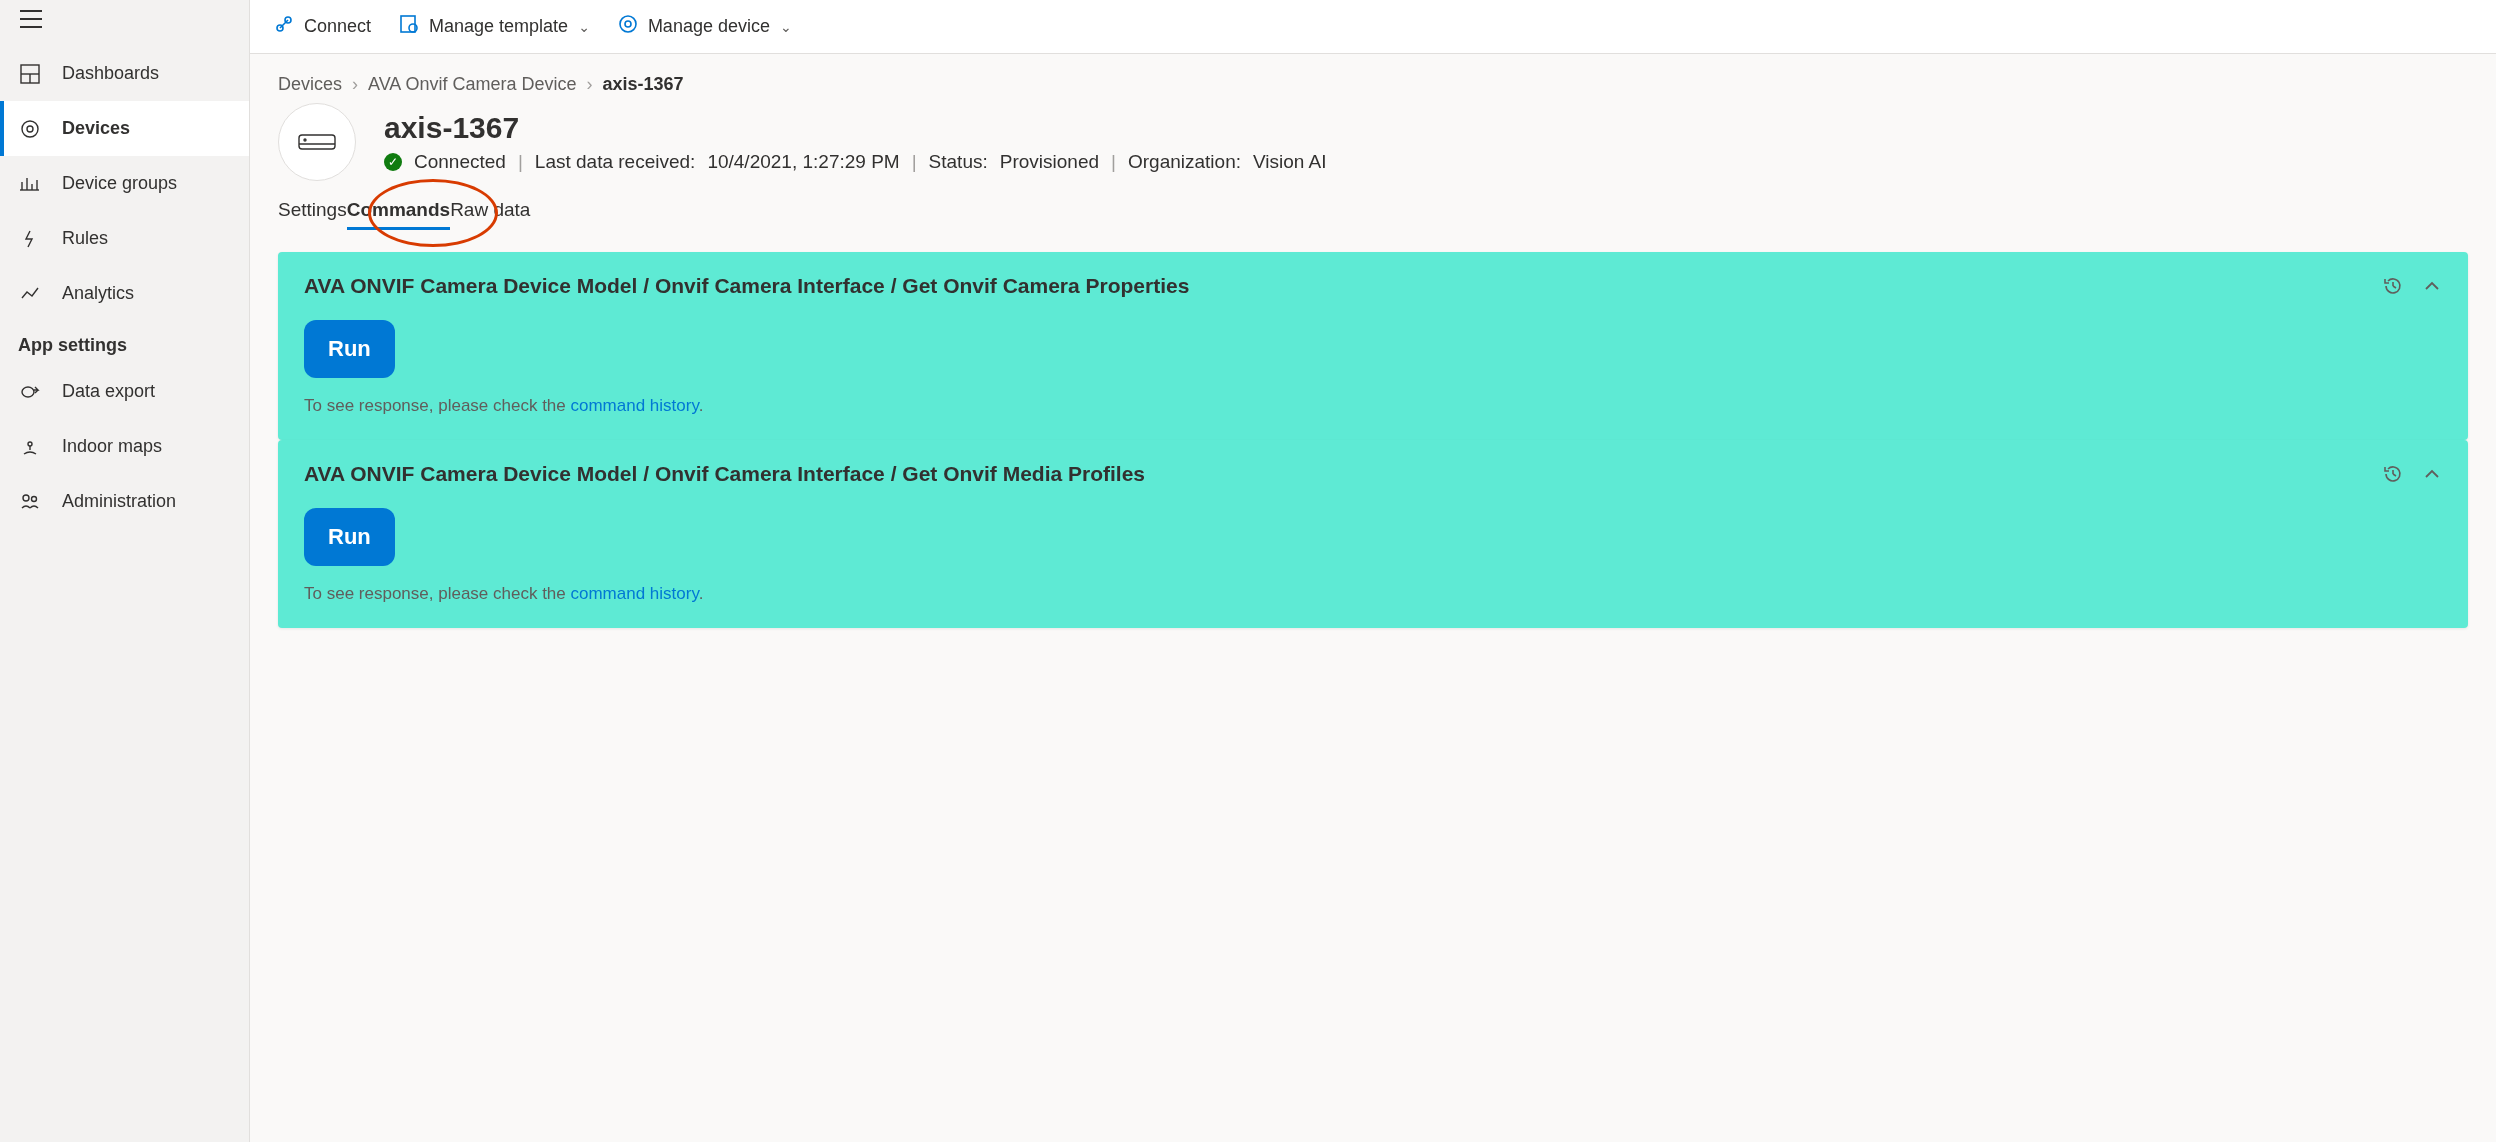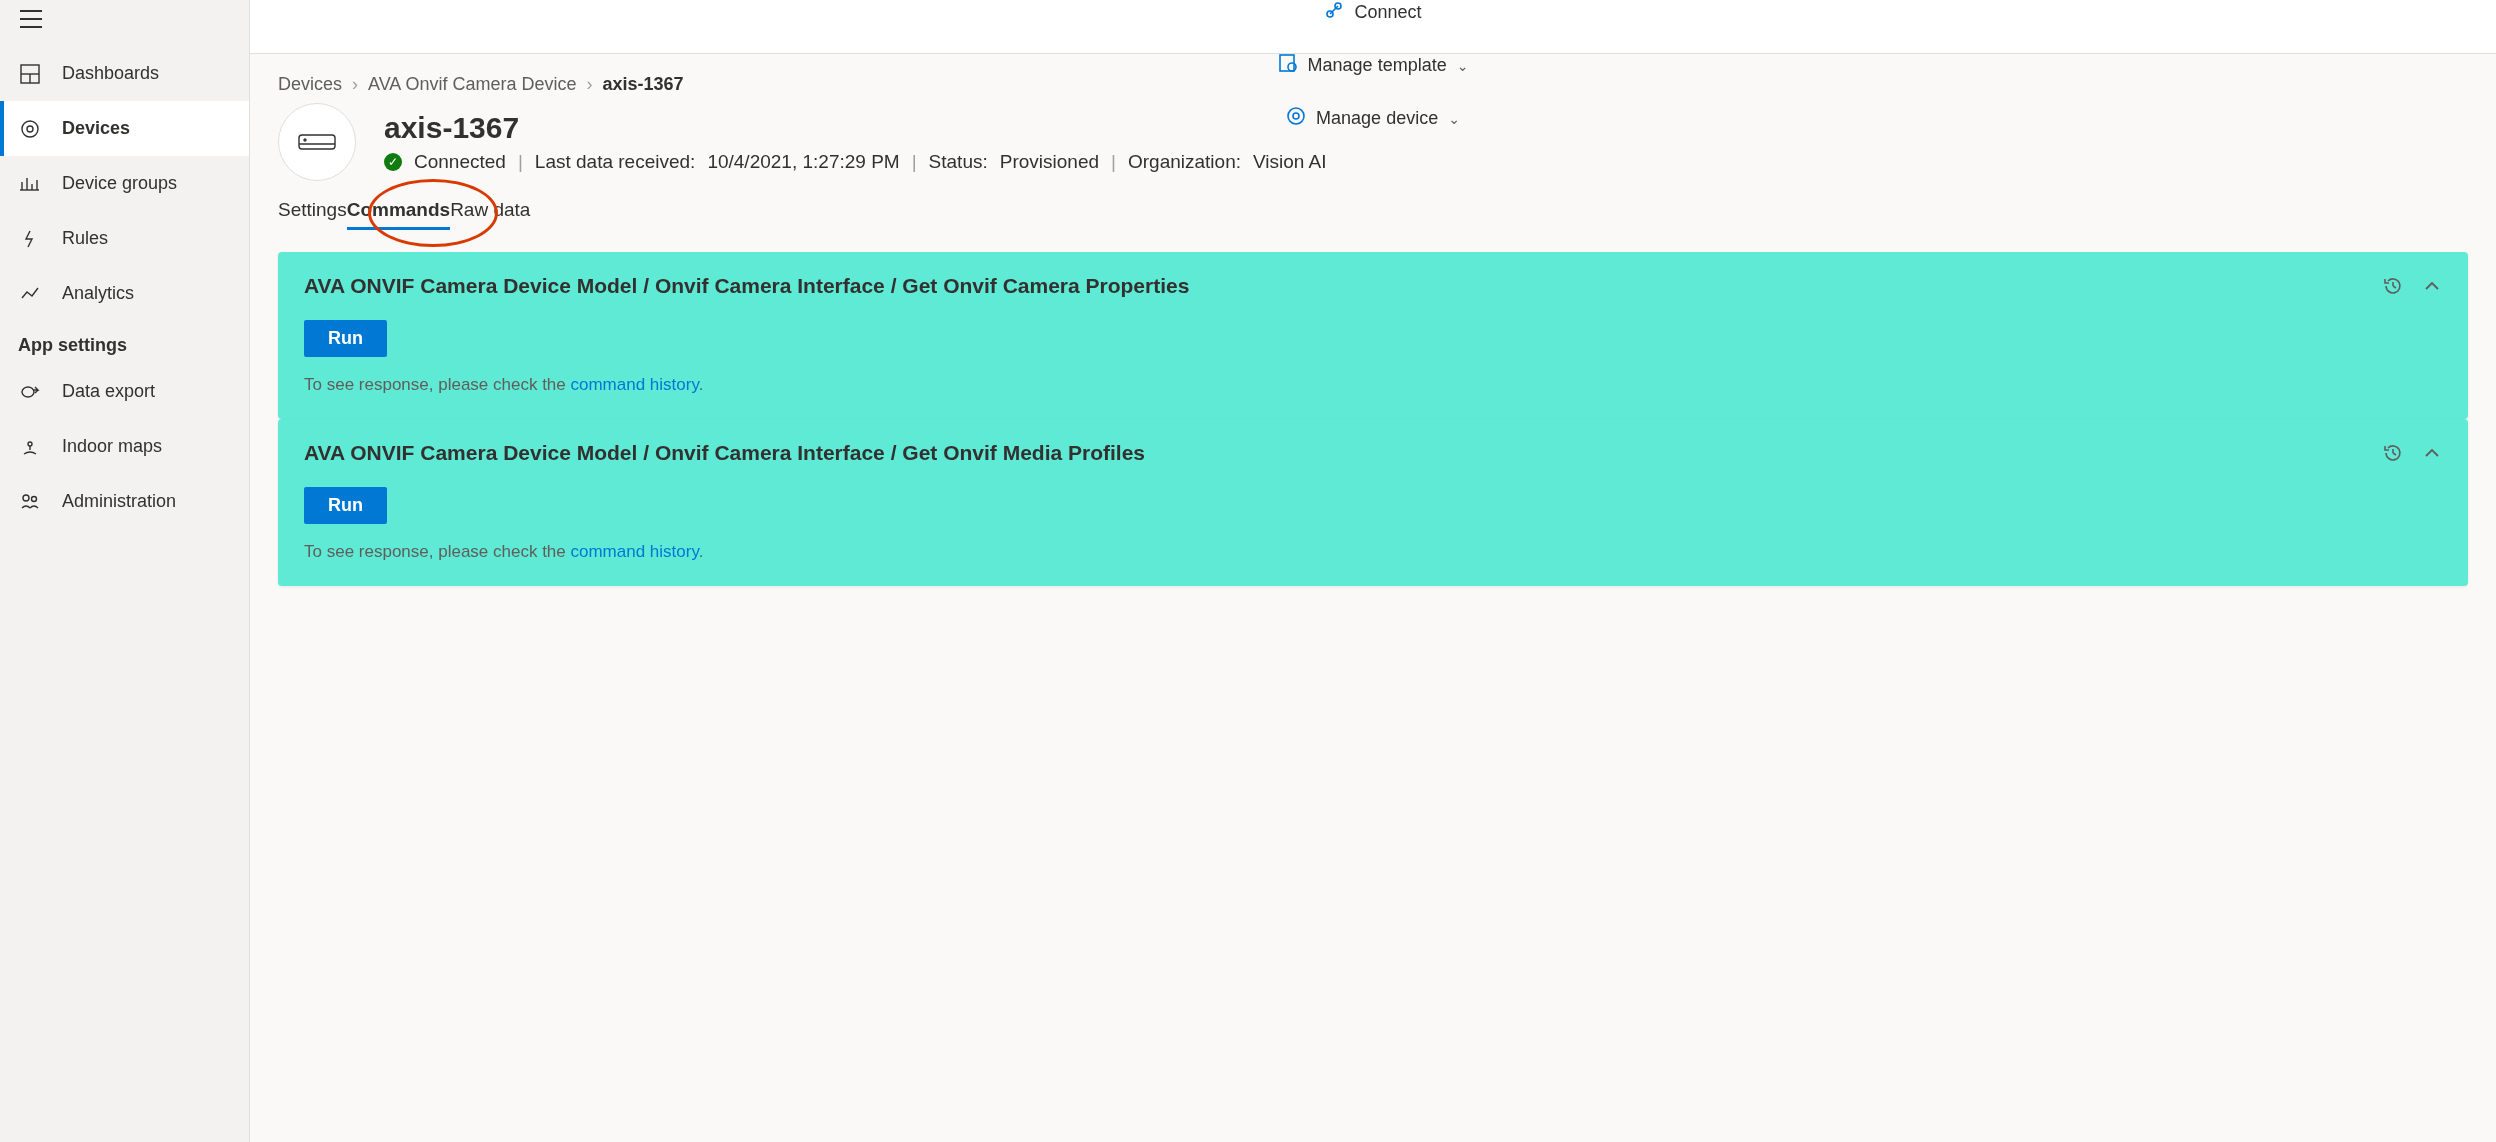--- a/index.html
+++ b/index.html
@@ -62,21 +62,20 @@
   }
   .toolbar {
     height: 54px;
     background: #ffffff;
     border-bottom: 1px solid #e1dfdd;
     display: flex;
     align-items: center;
     padding: 0 24px;
     gap: 28px;
     font-size: 18px;
-    flex-direction: column;
   }
   .toolbar-item {
     display: flex;
     align-items: center;
     gap: 10px;
     cursor: pointer;
   }
   .toolbar-item .chev { font-size: 14px; color:#605e5c; }
   .content {
     padding: 20px 28px;
@@ -153,22 +152,22 @@
   }
   .card-head {
     display:flex; align-items:center; justify-content:space-between;
     margin-bottom: 22px;
   }
   .card-title { font-size: 21px; font-weight:700; }
   .card-actions { display:flex; gap:18px; align-items:center; }
   .icon-btn { cursor:pointer; color:#605e5c; display:flex; }
   .run-btn {
     background:#0078d4; color:#fff; border:none;
-    font-size:18px; font-weight:600;
-    padding: 8px 24px; border-radius:2px; cursor:pointer;
+    font-size:22px; font-weight:600;
+    padding: 16px 24px; border-radius:12px; cursor:pointer;
   }
   .hint {
     margin-top: 18px;
     font-size: 17px;
     color:#605e5c;
   }
   .hint a { color:#0078d4; text-decoration:none; cursor:pointer; }
   svg { stroke: currentColor; }
 </style>
 </head>

